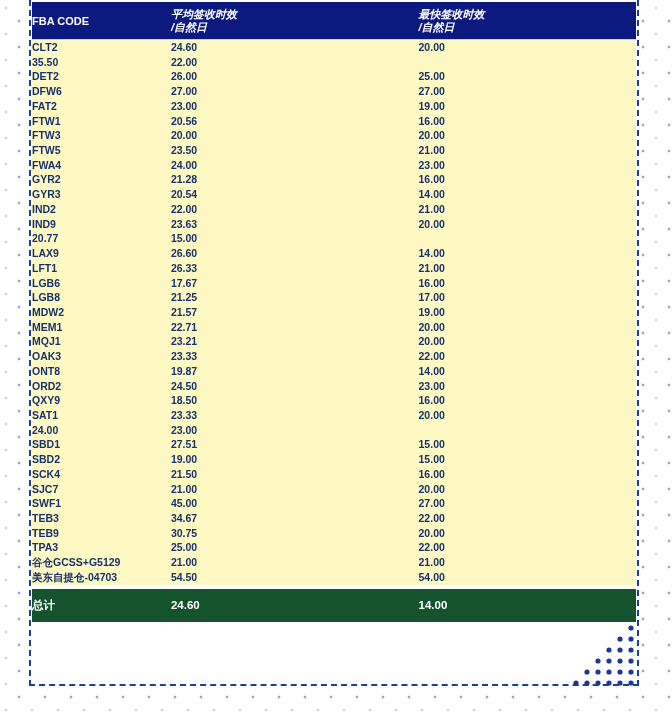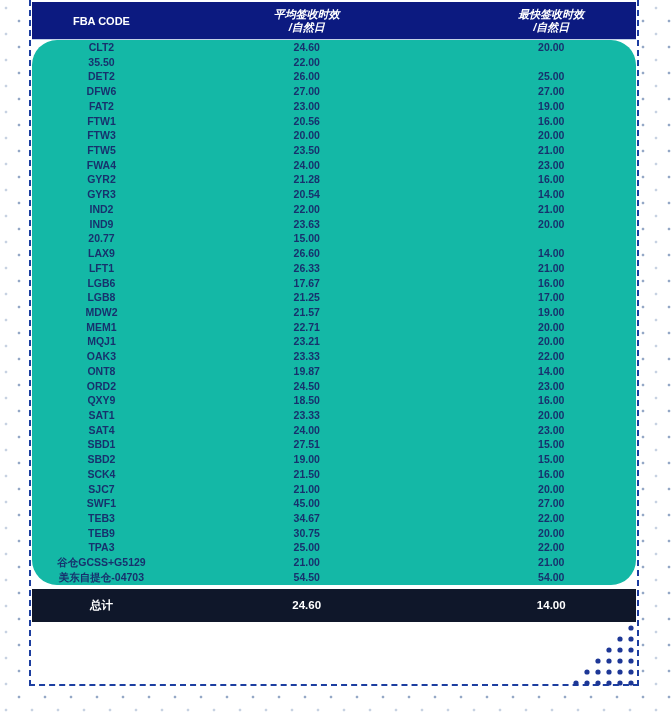--- a/index.html
+++ b/index.html
@@ -17,48 +17,46 @@
     position:absolute;left:29px;top:0;width:610px;height:686px;
     box-sizing:border-box;
     border-left:2px dashed #1c3ea0;
     border-right:2px dashed #1c3ea0;
     border-bottom:2px dashed #1c3ea0;
     background:#ffffff;
   }
   .grid{
     display:grid;
     grid-template-columns:23% 41% 36%;
-    text-align:center;
-    gap:12px;
+    text-align:left;
   }
   .thead{
     margin:2px 1px 0 1px;
     height:37px;
     background:#0c1a80;
     color:#ffffff;
     align-items:center;
     font-size:11px;font-weight:700;
     border-bottom:1px solid #c3d2e8;
   }
   .thead .two-line{line-height:13px;font-style:italic;}
   .tbody{
     margin:0 1px;
-    background:#14b8a6;
+    background:#fef9c3;
     color:#17316d;
-    border-radius:25px;
   }
   .trow{
     height:14.72px;line-height:14.72px;
     font-size:10.5px;font-weight:700;
     align-items:center;
   }
   .tfoot{
     margin:4px 1px 0 1px;
     height:33px;
-    background:#0f172a;
+    background:#14532d;
     color:#ffffff;
     align-items:center;
     font-size:11.5px;font-weight:700;
   }
   .corner-dots{
     position:absolute;top:623px;right:1px;width:70px;height:66px;
     overflow:visible;
   }
 </style>
 </head>
@@ -201,21 +199,20 @@
         <div>QXY9</div>
         <div>18.50</div>
         <div>16.00</div>
       </div>
       <div class="trow grid">
         <div>SAT1</div>
         <div>23.33</div>
         <div>20.00</div>
       </div>
       <div class="trow grid">
-        <div>SAT4</div>
         <div>24.00</div>
         <div>23.00</div>
       </div>
       <div class="trow grid">
         <div>SBD1</div>
         <div>27.51</div>
         <div>15.00</div>
       </div>
       <div class="trow grid">
         <div>SBD2</div>

